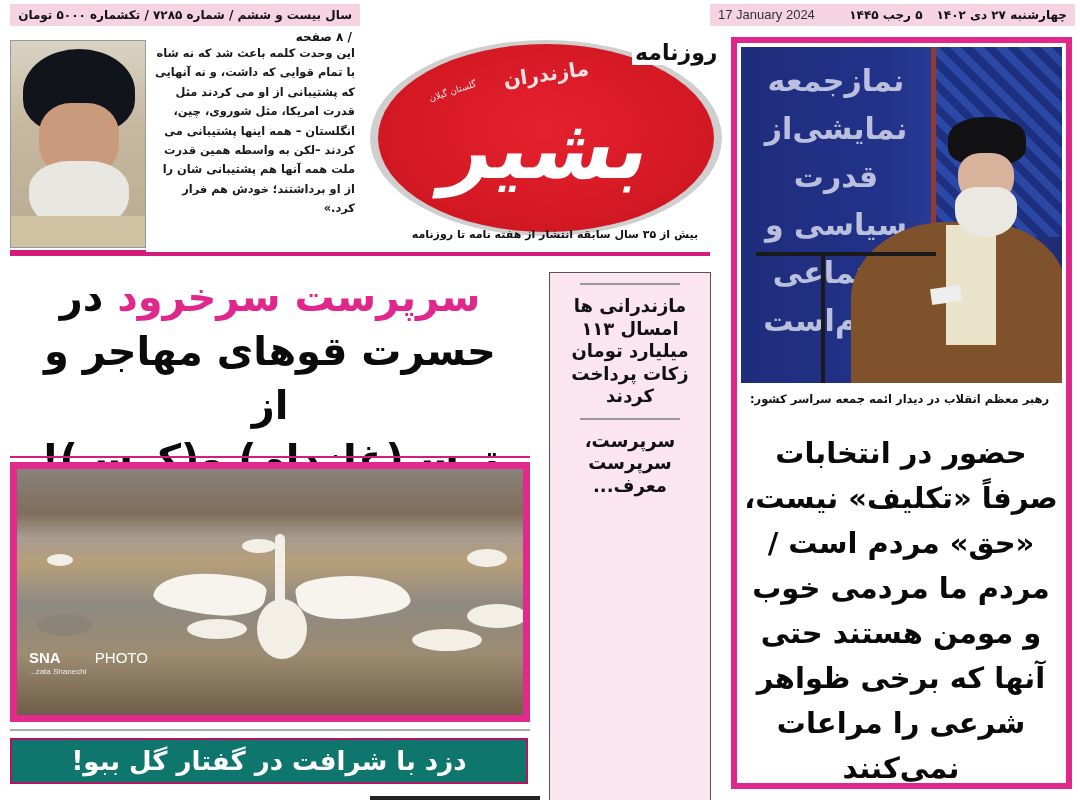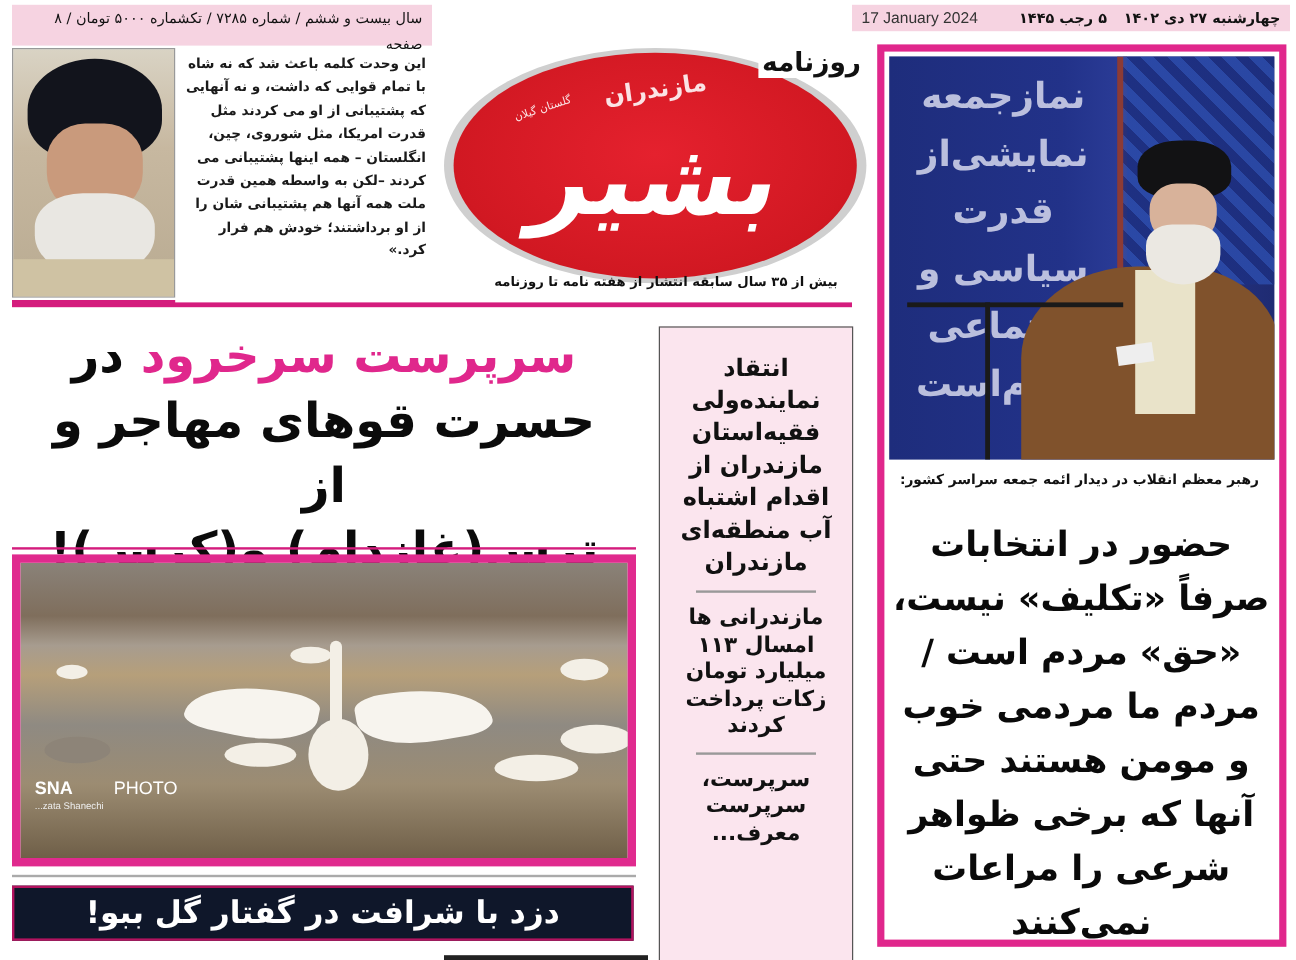--- a/index.html
+++ b/index.html
@@ -1,22 +1,22 @@
 <!DOCTYPE html>
 <html><head>
   <meta charset="utf-8">
   <style>
     * { box-sizing: border-box; margin: 0; padding: 0; }
     html, body { width: 1080px; height: 800px; overflow: hidden; background: #ffffff; }
     body { position: relative; font-family: "DejaVu Sans", sans-serif; color: #111; }
 
     
     .topbar { position: absolute; left: 0; top: 0; width: 1080px; height: 32px; }
-    .topbar-left { position: absolute; left: 10px; top: 4px; width: 350px; height: 34px; background: #f6d3e1;
-      font-weight: normal; font-size: 12px; line-height: 22px; direction: rtl; text-align: right; padding: 0 8px; }
+    .topbar-left { position: absolute; left: 10px; top: 4px; width: 350px; height: 22px; background: #f6d3e1;
+      font-weight: bold; font-size: 12px; line-height: 22px; direction: rtl; text-align: right; padding: 0 8px; }
     .topbar-right { position: absolute; left: 710px; top: 4px; width: 365px; height: 22px; background: #f6d3e1;
       font-size: 12px; line-height: 22px; display: flex; align-items: flex-start; justify-content: space-between; padding: 0 8px; }
     .topbar-right .en-date { font-family: "Liberation Sans", sans-serif; font-size: 13px; color: #333; }
     .topbar-right .fa-date { direction: rtl; font-weight: bold; display: flex; gap: 14px; }
 
     
     .portrait { position: absolute; left: 10px; top: 40px; width: 136px; height: 208px; border: 1px solid #999;
       background: linear-gradient(180deg, #d9d3c4 0%, #c7b8a0 40%, #b9ab92 100%); overflow: hidden; }
     .portrait .turban { position: absolute; left: 12px; top: 8px; width: 112px; height: 85px; background: #12141c; border-radius: 50% 50% 40% 40%; }
     .portrait .face { position: absolute; left: 28px; top: 62px; width: 80px; height: 75px; background: #c99a7c; border-radius: 40% 40% 45% 45%; }
@@ -50,21 +50,21 @@
     
     .swans { position: absolute; left: 10px; top: 462px; width: 520px; height: 260px; border: 7px solid #e02a8e;
       background: linear-gradient(180deg, #8a8279 0%, #7f6e5c 18%, #a79c8f 28%, #b69f7a 38%, #8f8a82 55%, #9c8c72 75%, #6f5f48 100%); overflow: hidden; }
     .swan { position: absolute; background: #f3efe6; border-radius: 50%; }
     .wing { position: absolute; background: #f7f4ee; border-radius: 80% 20% 60% 20%; }
     .photo-credit { position: absolute; left: 12px; top: 180px; color: #fff; font-family: "Liberation Sans", sans-serif; font-size: 15px; font-weight: bold; }
     .photo-credit .light { font-weight: normal; margin-left: 30px; }
     .photo-author { position: absolute; left: 12px; top: 198px; color: #eee; font-family: "Liberation Sans", sans-serif; font-size: 8px; }
 
     
-    .banner { position: absolute; left: 10px; top: 738px; width: 518px; height: 46px; background: #0f172a; border: 2px solid #b3135f;
+    .banner { position: absolute; left: 10px; top: 738px; width: 518px; height: 46px; background: #0f766e; border: 2px solid #b3135f;
       color: #fff; direction: rtl; text-align: center; font-weight: bold; font-size: 26px; line-height: 42px; }
     .thin-rule { position: absolute; left: 10px; top: 729px; width: 520px; height: 2px; background: #aaa; }
     .bottom-dark { position: absolute; left: 370px; top: 796px; width: 170px; height: 4px; background: #222; }
 
     
     .midcol { position: absolute; left: 549px; top: 272px; width: 162px; height: 540px; background: #fbe5ee; border: 1.5px solid #555;
       direction: rtl; text-align: center; }
     .mid-h1 { font-weight: bold; font-size: 20px; line-height: 27px; margin-top: 20px; color: #111; padding: 0 8px; }
     .mid-sep { width: 100px; height: 2px; background: #999; margin: 10px auto; }
     .mid-h2 { font-weight: bold; font-size: 18px; line-height: 22.5px; color: #111; padding: 0 8px; }
@@ -148,21 +148,20 @@
   <div class="swan" style="left:30px;top:85px;width:26px;height:12px;"></div>
   <div class="photo-credit"><span>SNA</span><span class="light"> PHOTO</span></div>
   <div class="photo-author">...zata Shanechi</div>
 </div>
 
 <div class="thin-rule"></div>
 <div class="banner">دزد با شرافت در گفتار گل ببو!</div>
 <div class="bottom-dark"></div>
 
 <div class="midcol">
-  <div class="mid-h1">انتقاد نماینده‌ولی فقیه‌استان مازندران از اقدام اشتباه آب منطقه‌ای مازندران</div>
   <div class="mid-sep"></div>
   <div class="mid-h2">مازندرانی ها امسال ۱۱۳ میلیارد تومان زکات پرداخت کردند</div>
   <div class="mid-sep"></div>
   <div class="mid-h2">سرپرست، سرپرست معرف...</div>
 </div>
 
 <div class="rightbox">
   <div class="leader-photo">
     <div class="photo-text">نمازجمعه نمایشی‌از قدرت سیاسی و اجتماعی نظام‌است</div>
     <div class="pattern-border"></div>

